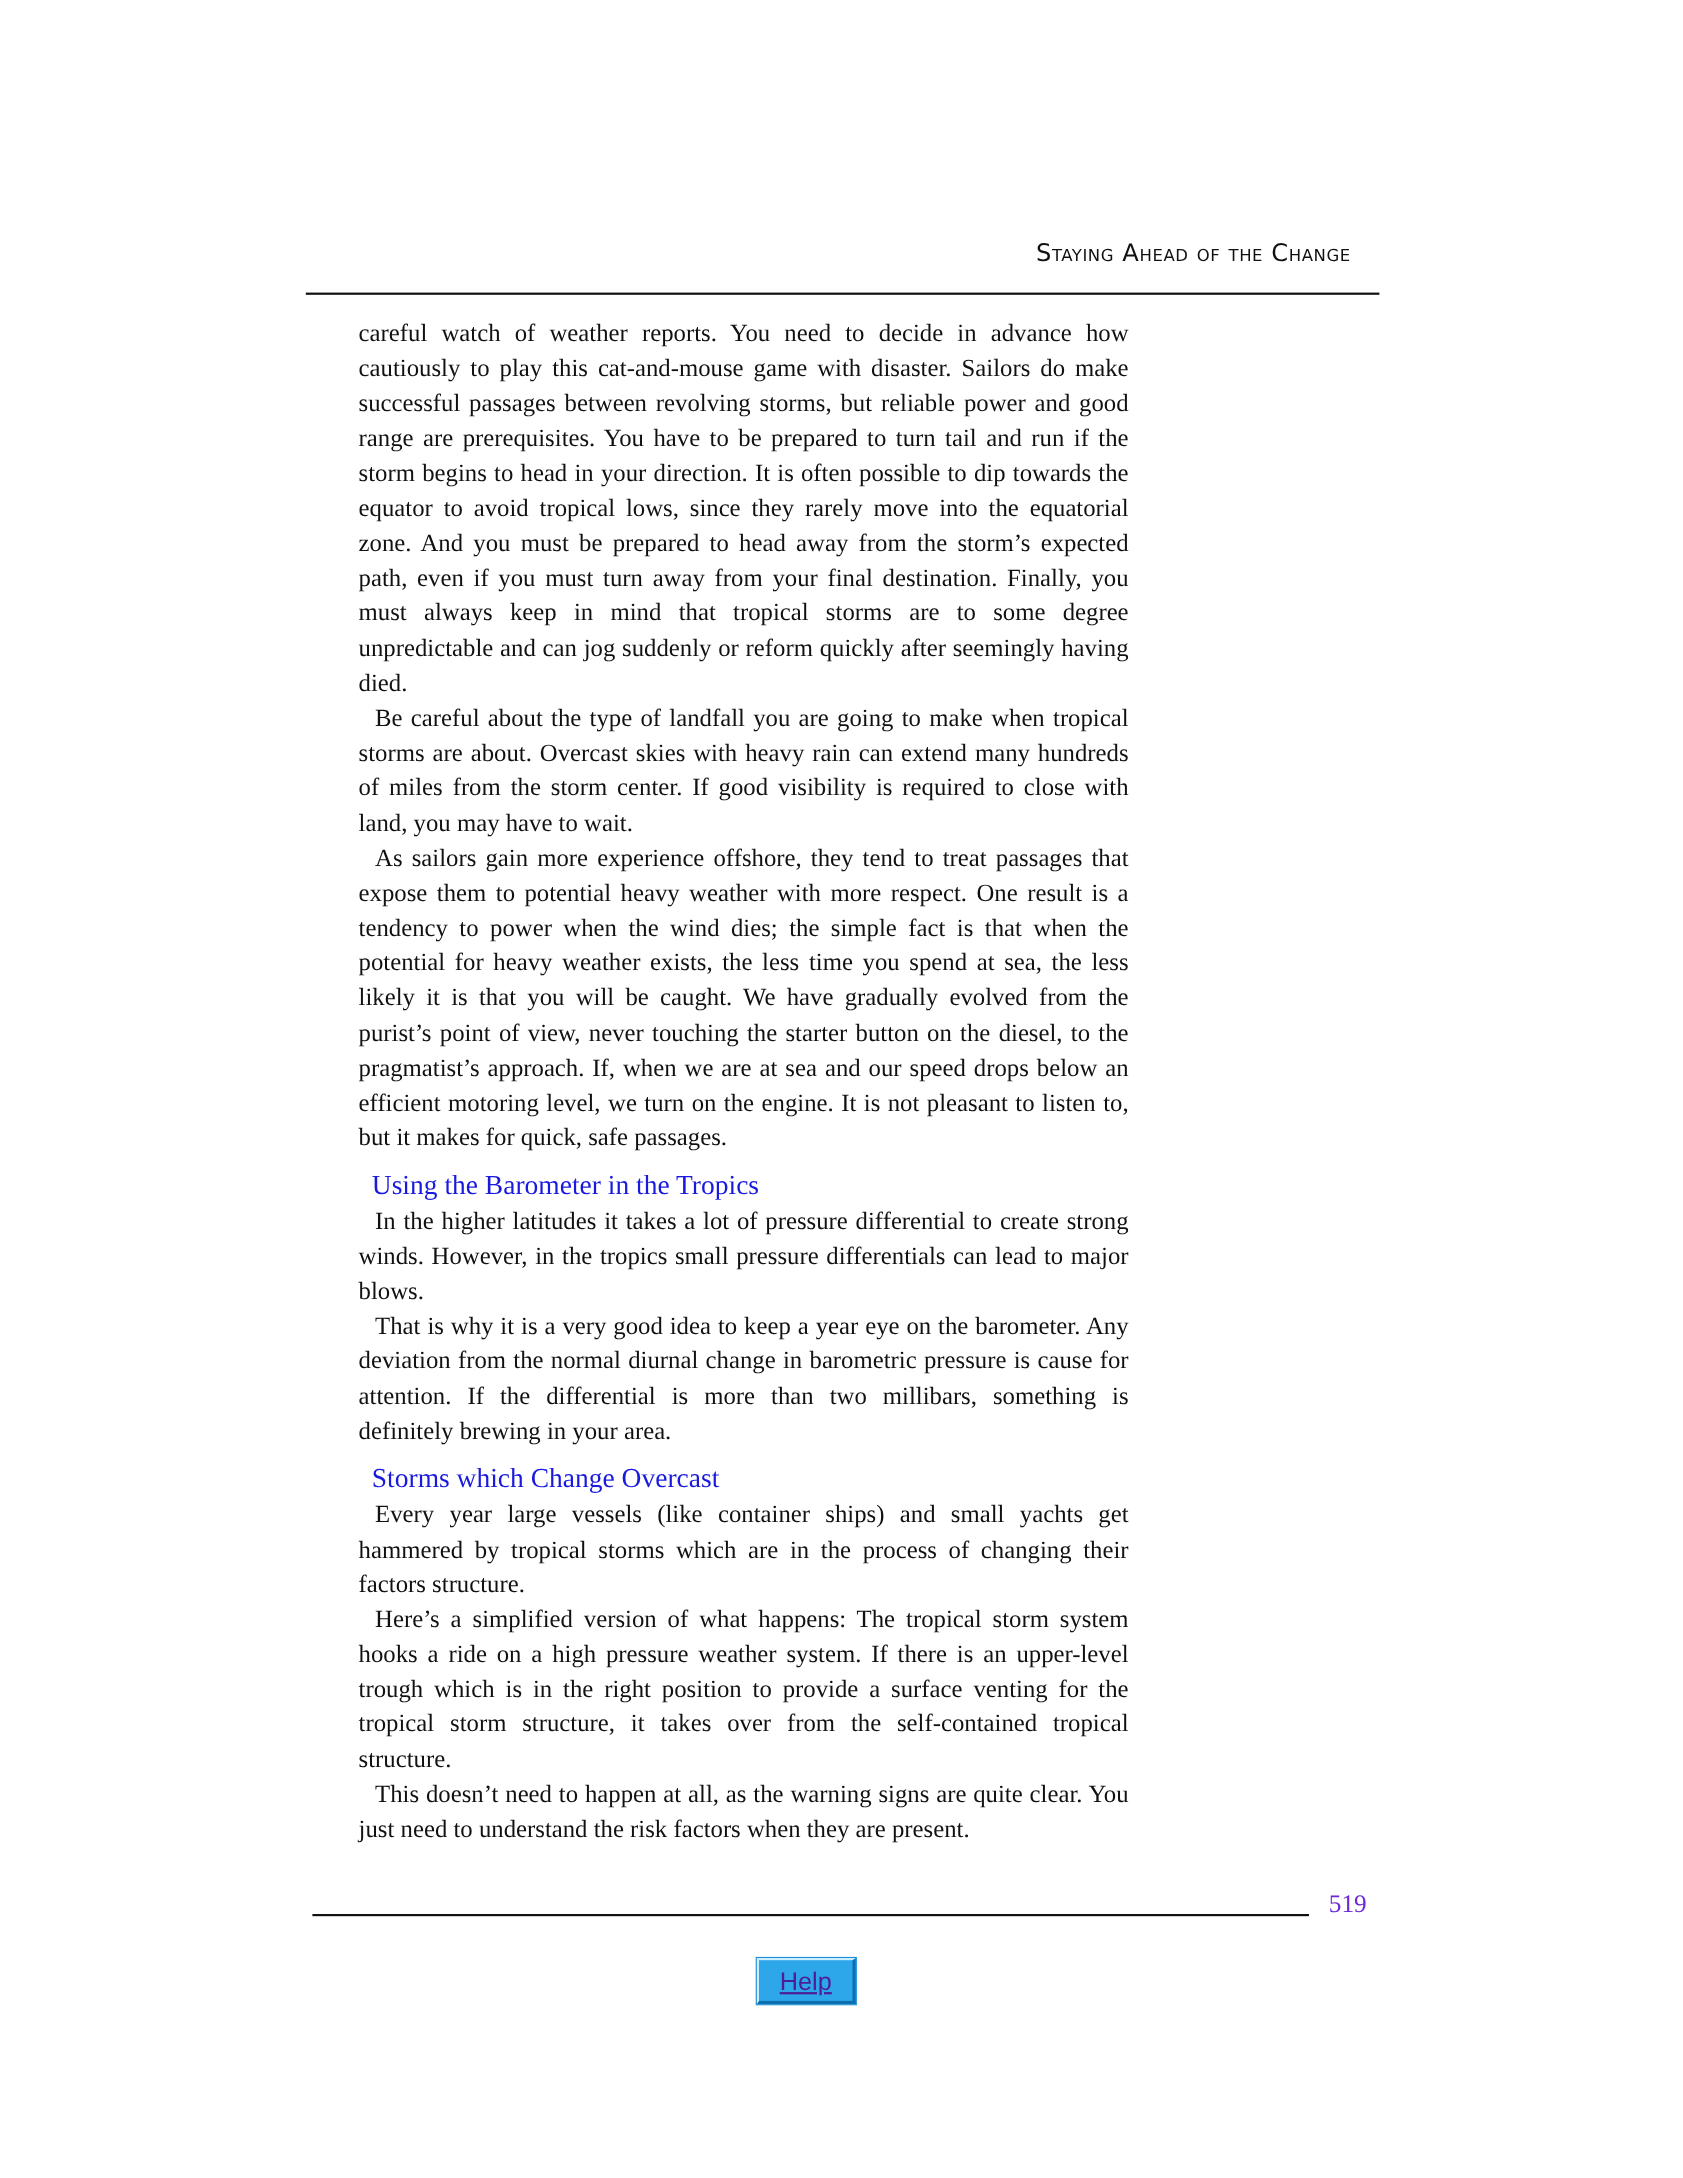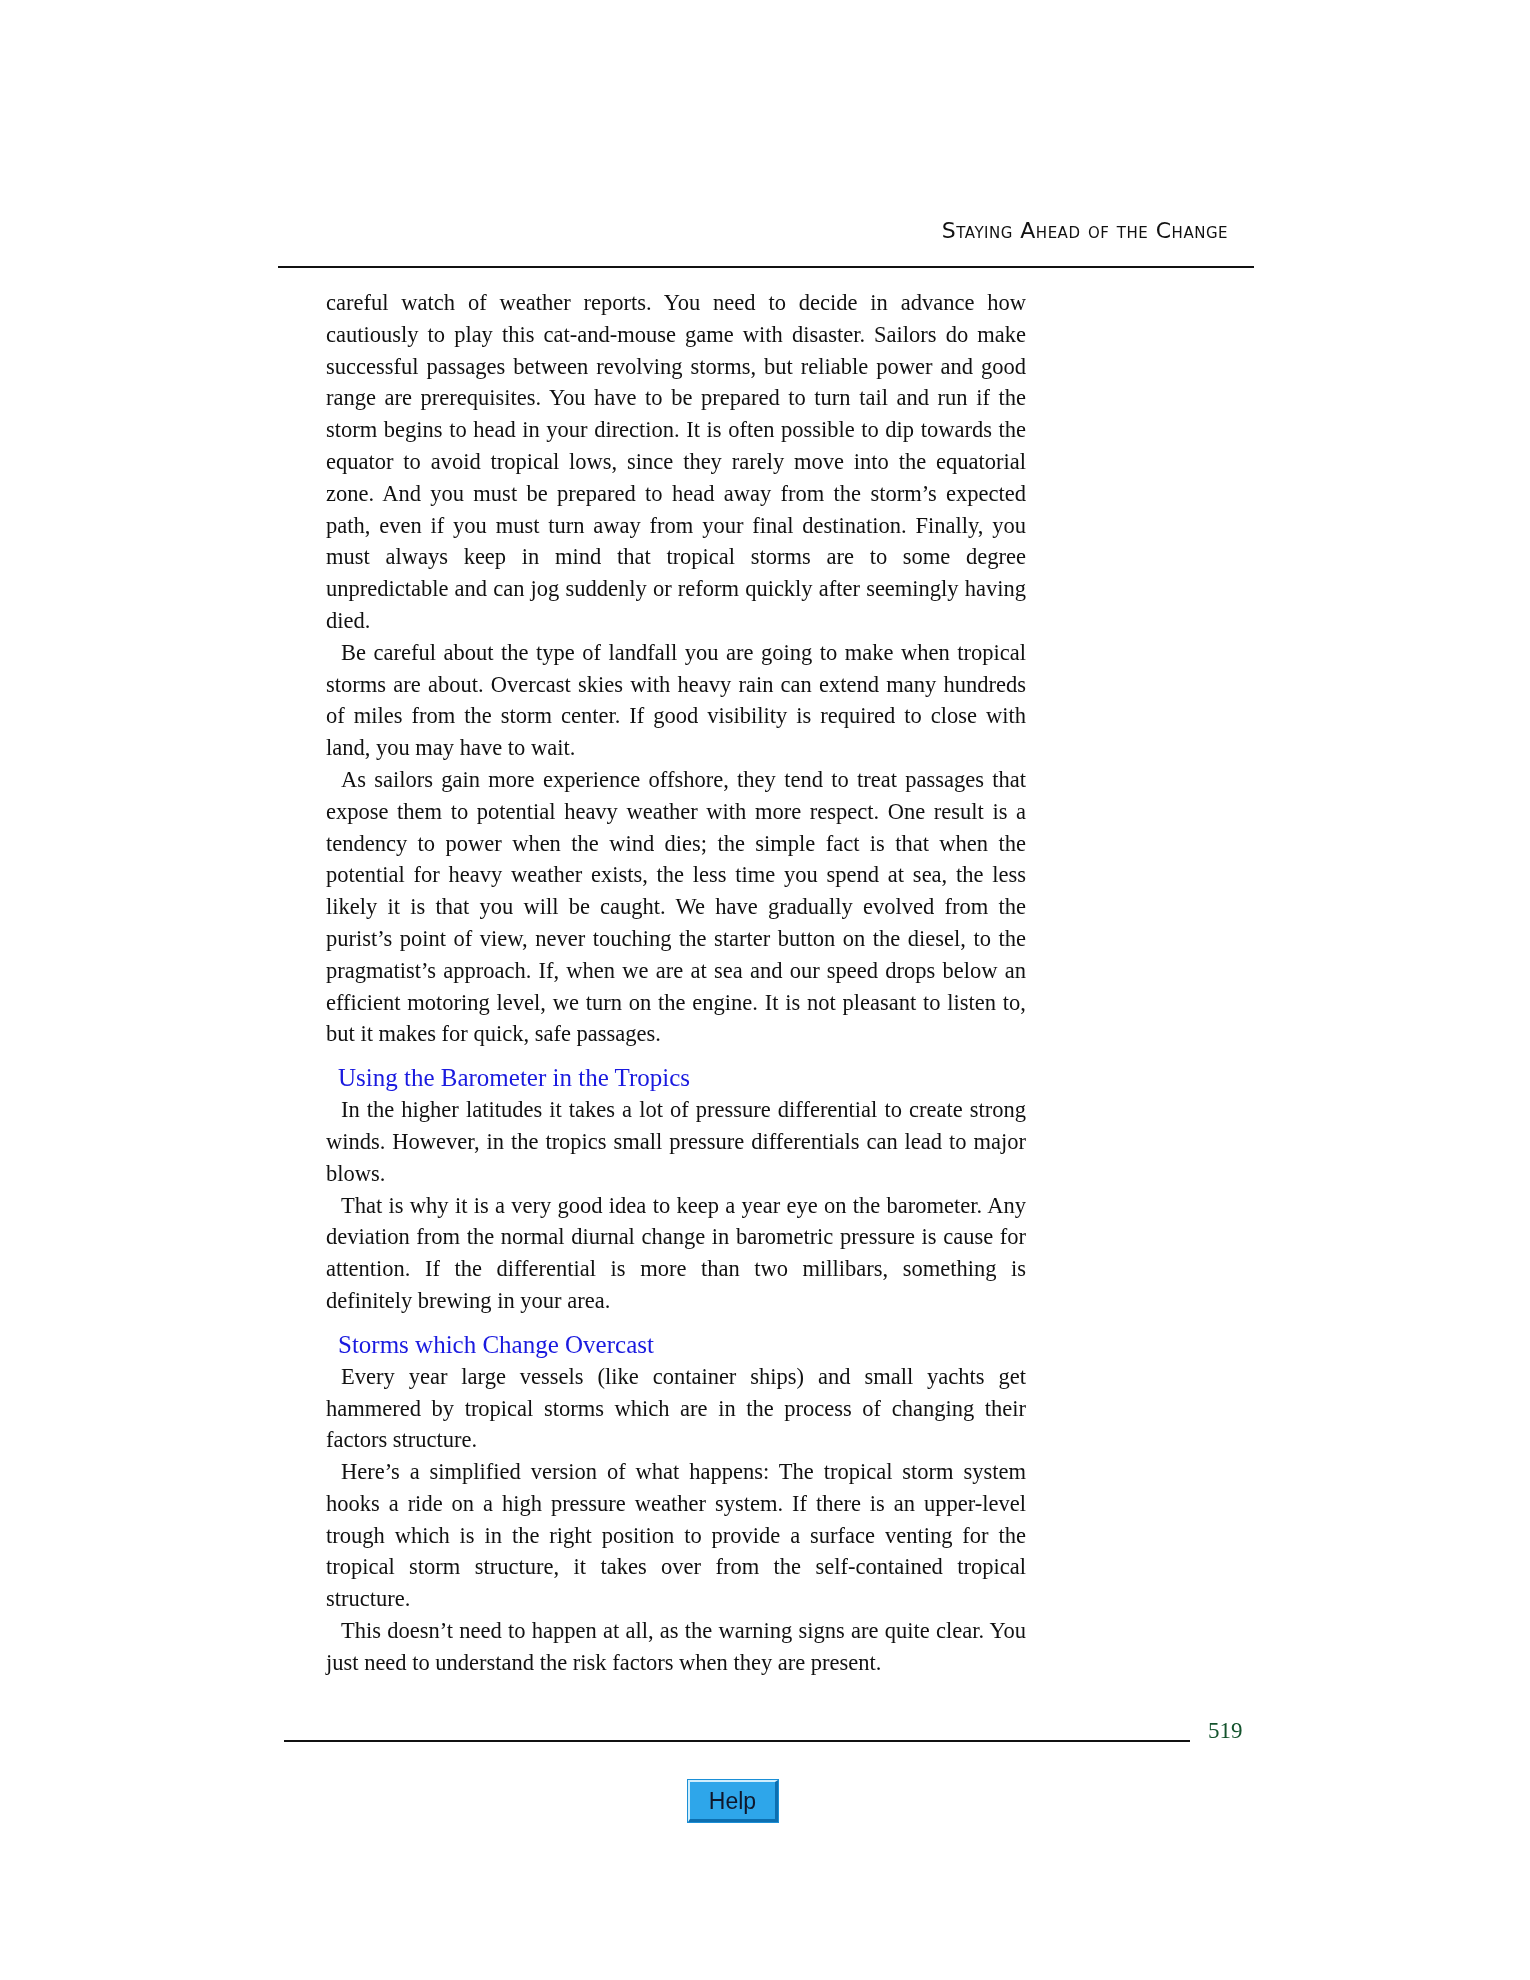--- a/index.html
+++ b/index.html
@@ -69,42 +69,43 @@
       width: 906px;
       height: 2px;
       background: #111;
     }
     .folio {
       position: absolute;
       left: 1208px;
       top: 1718px;
       font-family: "Liberation Serif", serif;
       font-size: 23px;
-      color: #14532d;
+      color: #6d28d9;
     }
     .help-button {
       position: absolute;
       left: 688px;
       top: 1780px;
       width: 90px;
       height: 42px;
       box-sizing: border-box;
       background: #2ea6ea;
       border-top: 2px solid #cfeefd;
       border-left: 2px solid #cfeefd;
       border-right: 3px solid #0d6fb0;
       border-bottom: 3px solid #0d6fb0;
       outline: 1px solid #1b8fd6;
-      color: #0f172a;
+      color: #4c1d95;
       font-family: "Liberation Sans", sans-serif;
       font-size: 23px;
       line-height: 36px;
       text-align: center;
       cursor: pointer;
       padding: 0;
+      text-decoration: underline;
     }
   </style>
 </head>
 <body>
 
 <div>
 
   <div class="running-head">Staying Ahead of the Change</div>
   <div class="head-rule"></div>
 

